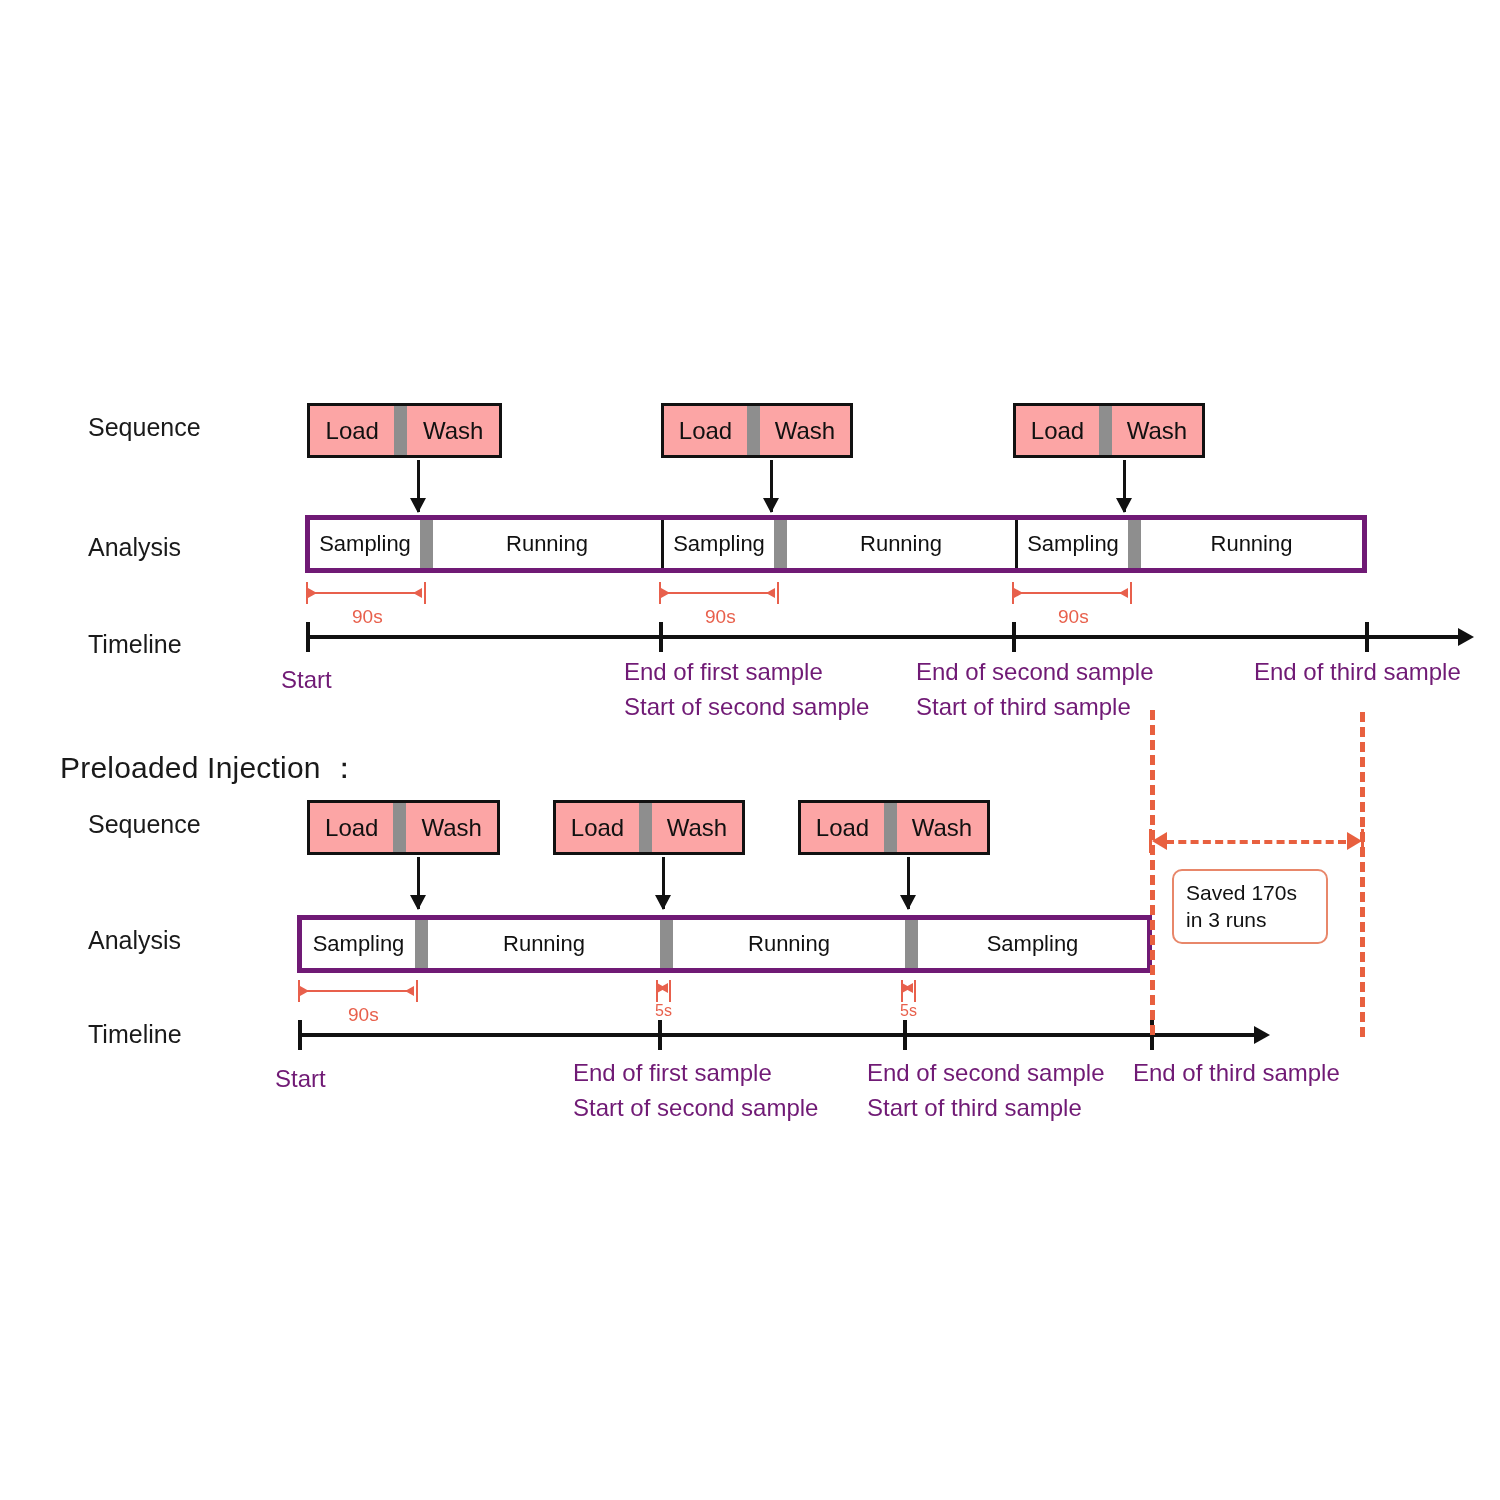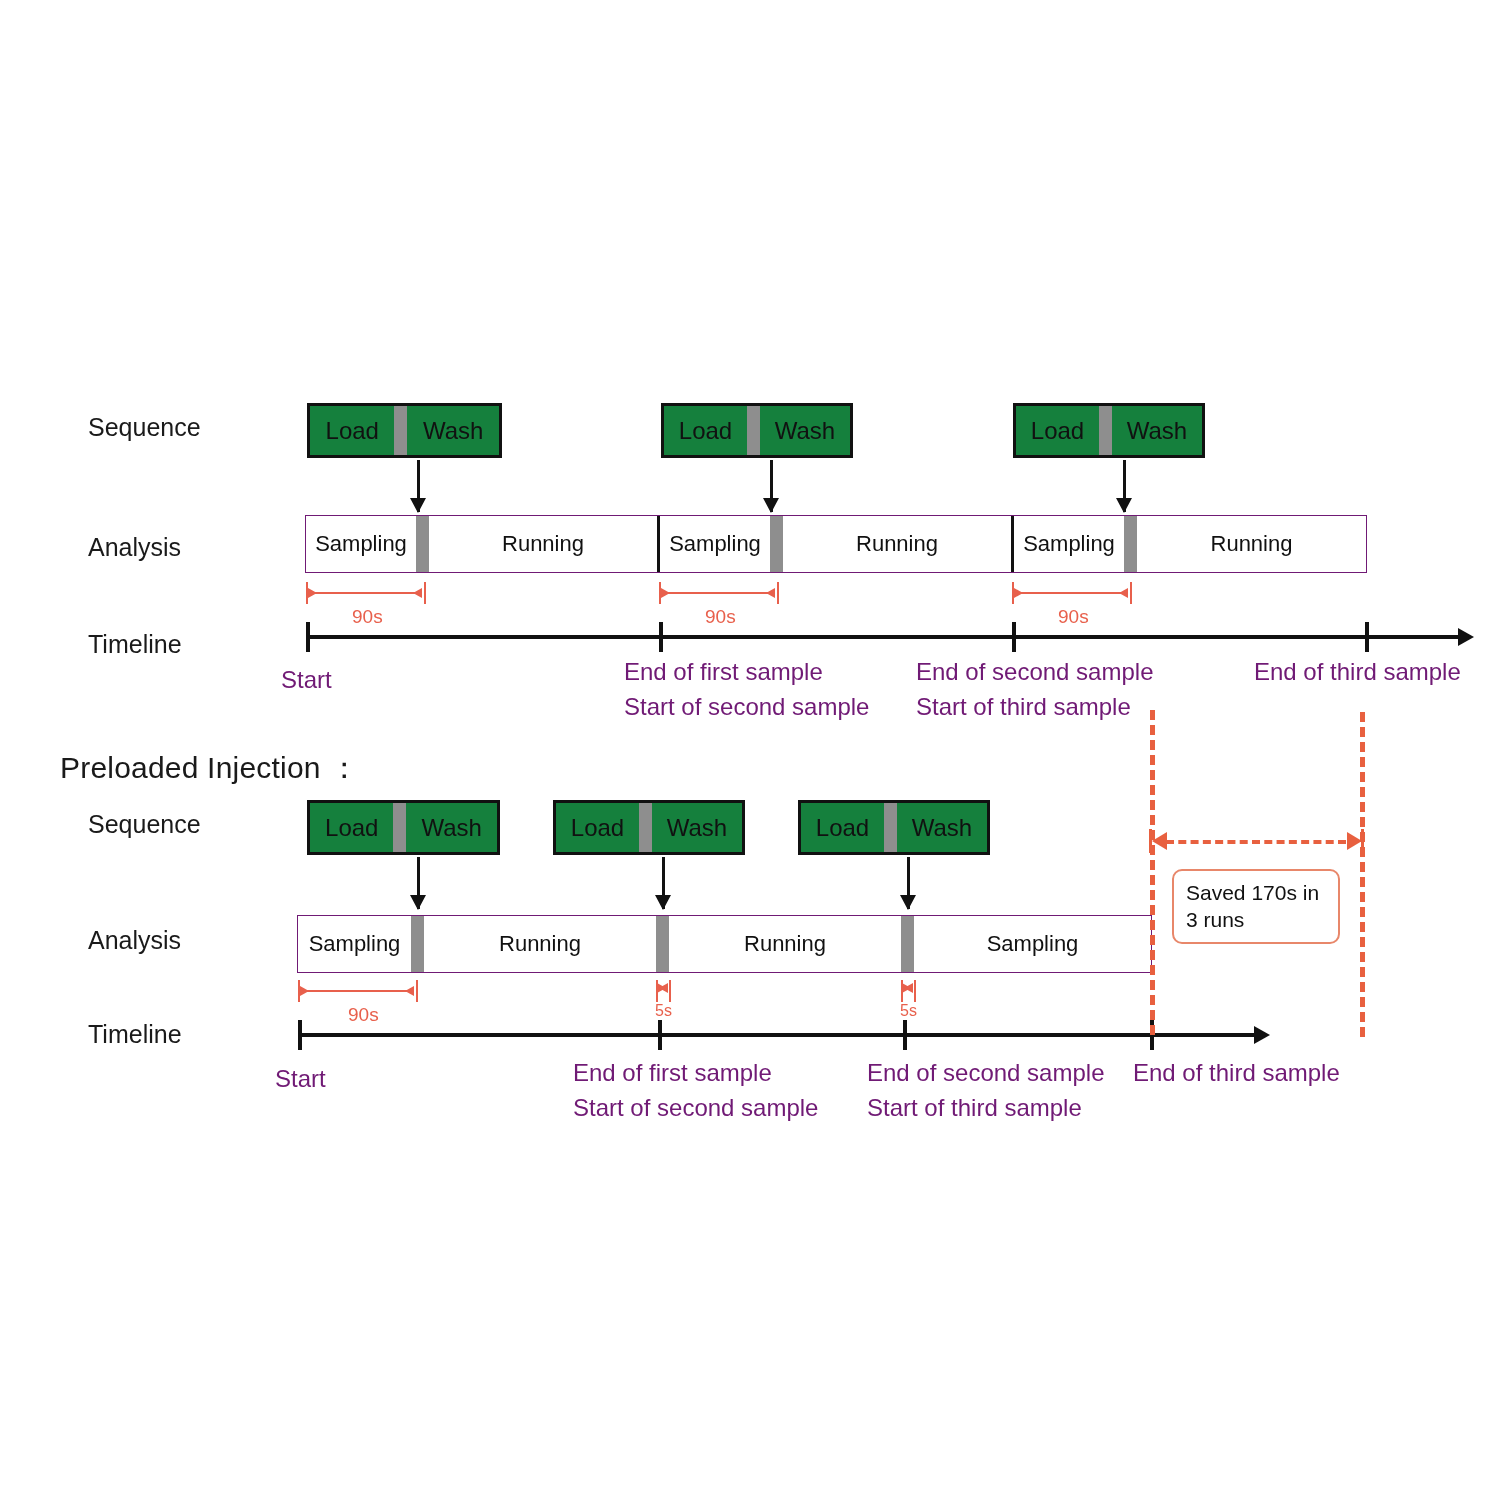--- a/index.html
+++ b/index.html
@@ -9,27 +9,27 @@
 
   .abs{position:absolute;}
 
   
   .section-title{font-size:30px;font-weight:400;color:#1a1a1a;letter-spacing:.2px;white-space:nowrap;}
 
   
   .row-label{font-size:25px;color:#1a1a1a;white-space:nowrap;}
 
   
-  .lw-box{box-sizing:border-box;border:3px solid #111;background:#15803d;display:flex;align-items:stretch;}
+  .lw-box{box-sizing:border-box;border:3px solid #111;background:#fca5a5;display:flex;align-items:stretch;}
   .lw-cell{flex:1 1 auto;display:flex;align-items:center;justify-content:center;
            font-size:24px;color:#111;white-space:nowrap;}
   .lw-div{width:13px;flex:0 0 13px;background:#8e8e8e;}
 
   
-  .an-bar{box-sizing:border-box;border:1px solid #701a75;background:#fff;display:flex;align-items:stretch;}
+  .an-bar{box-sizing:border-box;border:5px solid #701a75;background:#fff;display:flex;align-items:stretch;}
   .an-seg{display:flex;align-items:center;justify-content:center;font-size:22px;color:#111;white-space:nowrap;}
   .an-div{flex:0 0 13px;background:#8e8e8e;}
   .an-gap{flex:0 0 3px;background:#111;}
 
   
   .down-arrow{width:3px;background:#111;}
   .down-arrow::after{content:"";position:absolute;left:-7px;bottom:-1px;width:0;height:0;
       border-left:8.5px solid transparent;border-right:8.5px solid transparent;border-top:15px solid #111;}
 
   
@@ -230,15 +230,15 @@
 
   <div class="abs dash-v" style="left:1150px;top:710px;height:325px;"></div>
   <div class="abs dash-v" style="left:1360px;top:712px;height:325px;"></div>
 
   <div class="abs dash-cap" style="left:1149px;top:829px;height:24px;"></div>
   <div class="abs dash-cap" style="left:1361px;top:829px;height:24px;"></div>
   <div class="abs dh-head-l" style="left:1152px;top:832px;"></div>
   <div class="abs dash-h" style="left:1166px;top:840px;width:180px;"></div>
   <div class="abs dh-head-r" style="left:1347px;top:832px;"></div>
 
-  <div class="abs saved-box" style="left:1172px;top:869px;width:168px;">Saved 170s in 3 runs</div>
+  <div class="abs saved-box" style="left:1172px;top:869px;width:156px;">Saved 170s in 3 runs</div>
 
 </div>
 
 </body></html>

